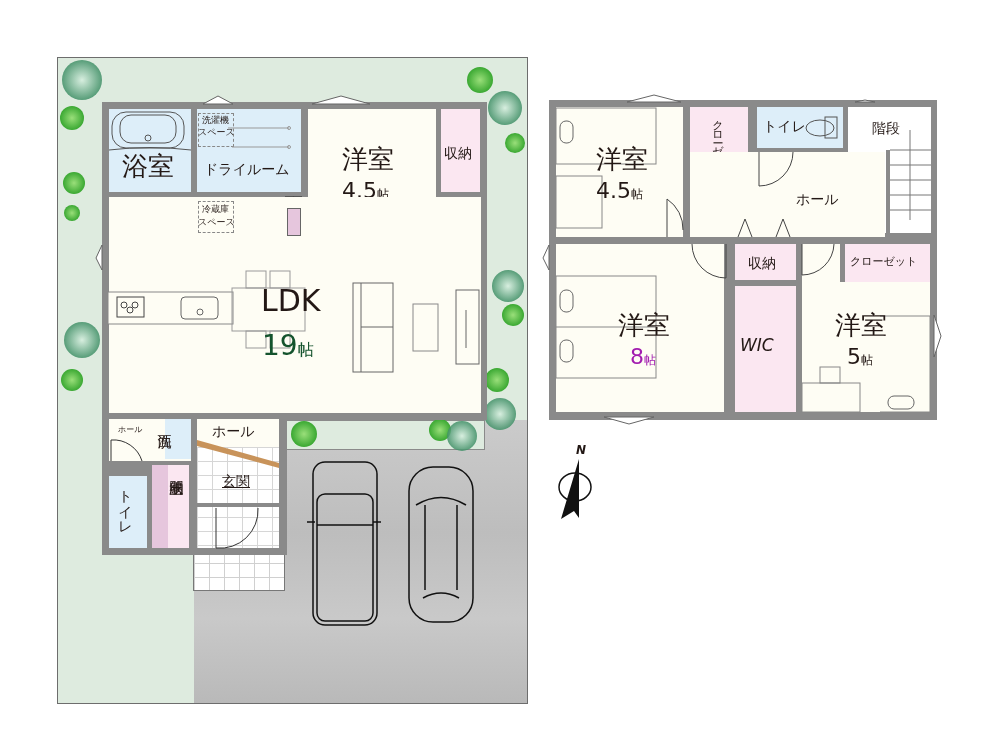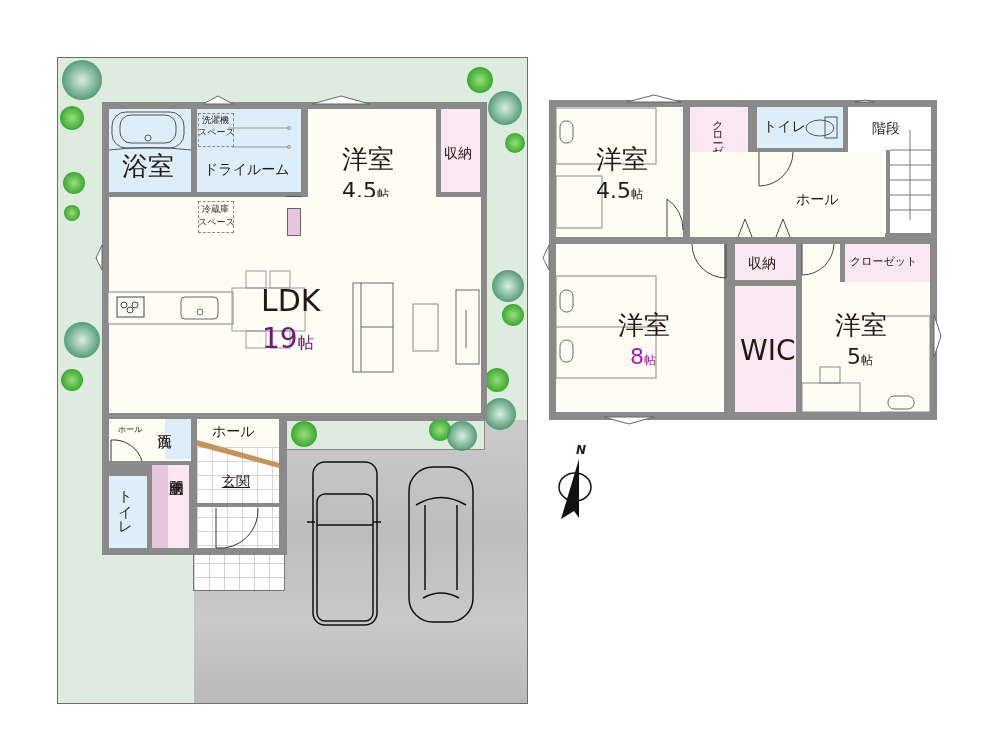--- a/index.html
+++ b/index.html
@@ -117,21 +117,21 @@
     <line x1="361" y1="283" x2="361" y2="372"></line>
     <line x1="361" y1="327" x2="393" y2="327"></line>
   </g>
   <rect x="413" y="304" width="25" height="47" fill="none" stroke="#888"></rect>
   <g fill="none" stroke="#666">
     <rect x="456" y="290" width="23" height="74"></rect>
     <line x1="466" y1="310" x2="466" y2="348"></line>
   </g>
 </svg>
 <span class="lbl" style="left:261px;top:286px;font-size:30px;">LDK</span>
-<span class="lbl" style="left:262px;top:325px;font-size:28px;color:#701a75;">
+<span class="lbl" style="left:262px;top:332px;font-size:28px;color:#14532d;">
   <span>19</span><span style="font-size:16px;">帖</span>
 </span>
 
 <div class="room" style="left:109px;top:419px;width:82px;height:42px;background:#fefdf4;"></div>
 <span class="lbl" style="left:118px;top:426px;font-size:8px;">ホール</span>
 <div class="room" style="left:165px;top:419px;width:26px;height:40px;background:#ddeef9;"></div>
 <span class="lbl mid vert" style="left:158px;top:424px;">洗面</span>
 
 <div class="room" style="left:109px;top:476px;width:38px;height:72px;background:#ddeef9;"></div>
 <span class="lbl mid vert" style="left:119px;top:480px;">トイレ</span>
@@ -220,21 +220,21 @@
 </svg>
 <span class="lbl big" style="left:618px;top:312px;">洋室</span>
 <span class="lbl" style="left:630px;top:346px;font-size:22px;color:#a21caf;">
   <span>8</span><span style="font-size:12px;">帖</span>
 </span>
 
 <div class="room" style="left:735px;top:244px;width:61px;height:36px;background:#fbe7f1;"></div>
 <span class="lbl mid" style="left:748px;top:256px;">収納</span>
 
 <div class="room" style="left:735px;top:286px;width:61px;height:126px;background:#fbe7f1;"></div>
-<span class="lbl" style="left:740px;top:337px;font-size:28px;">WIC</span>
+<span class="lbl" style="left:740px;top:337px;font-size:17px;font-style:italic;">WIC</span>
 
 <div class="room" style="left:845px;top:244px;width:85px;height:38px;background:#fbe7f1;"></div>
 <span class="lbl" style="left:850px;top:256px;font-size:11px;">クローゼット</span>
 
 <div class="room" style="left:802px;top:282px;width:128px;height:130px;background:#fefdf4;"></div>
 <div class="room" style="left:802px;top:244px;width:38px;height:38px;background:#fefdf4;"></div>
 <svg width="1000" height="750" fill="none" stroke="#888">
   <path d="M802 244 L802 275 A32 32 0 0 0 834 244" stroke="#444"></path>
   <rect x="820" y="367" width="20" height="16"></rect>
   <rect x="802" y="383" width="58" height="29"></rect>

